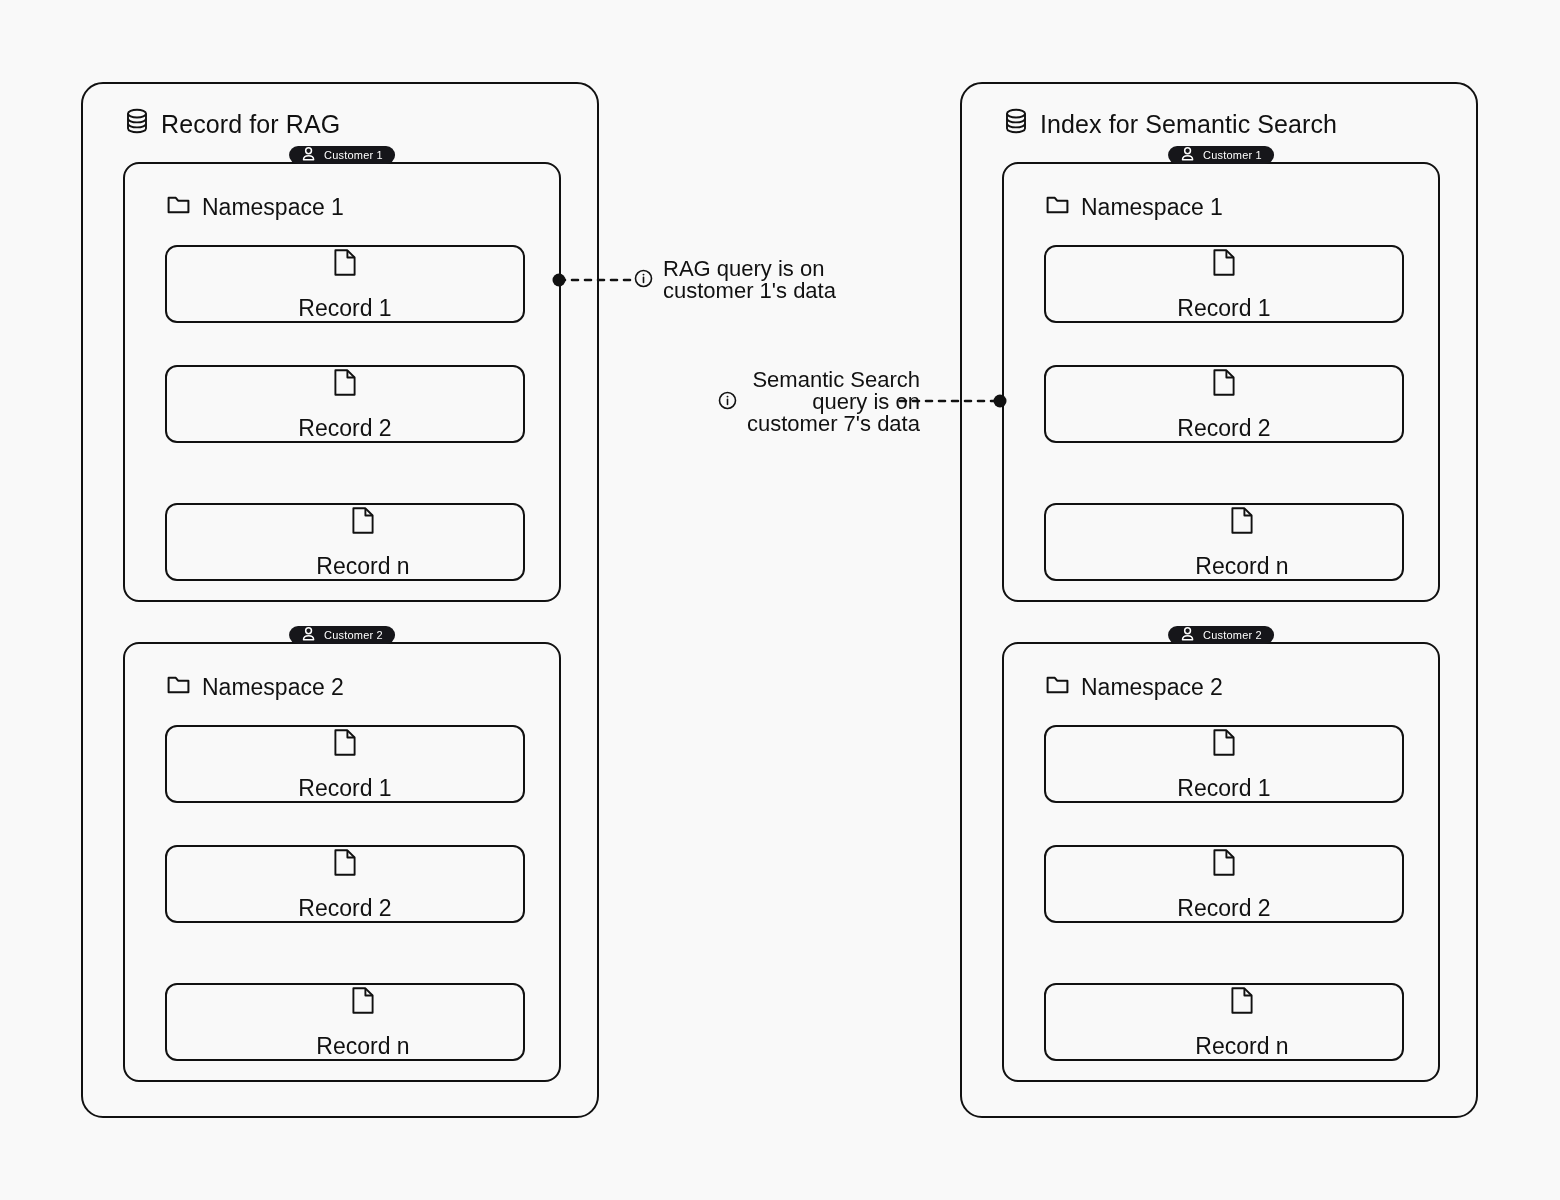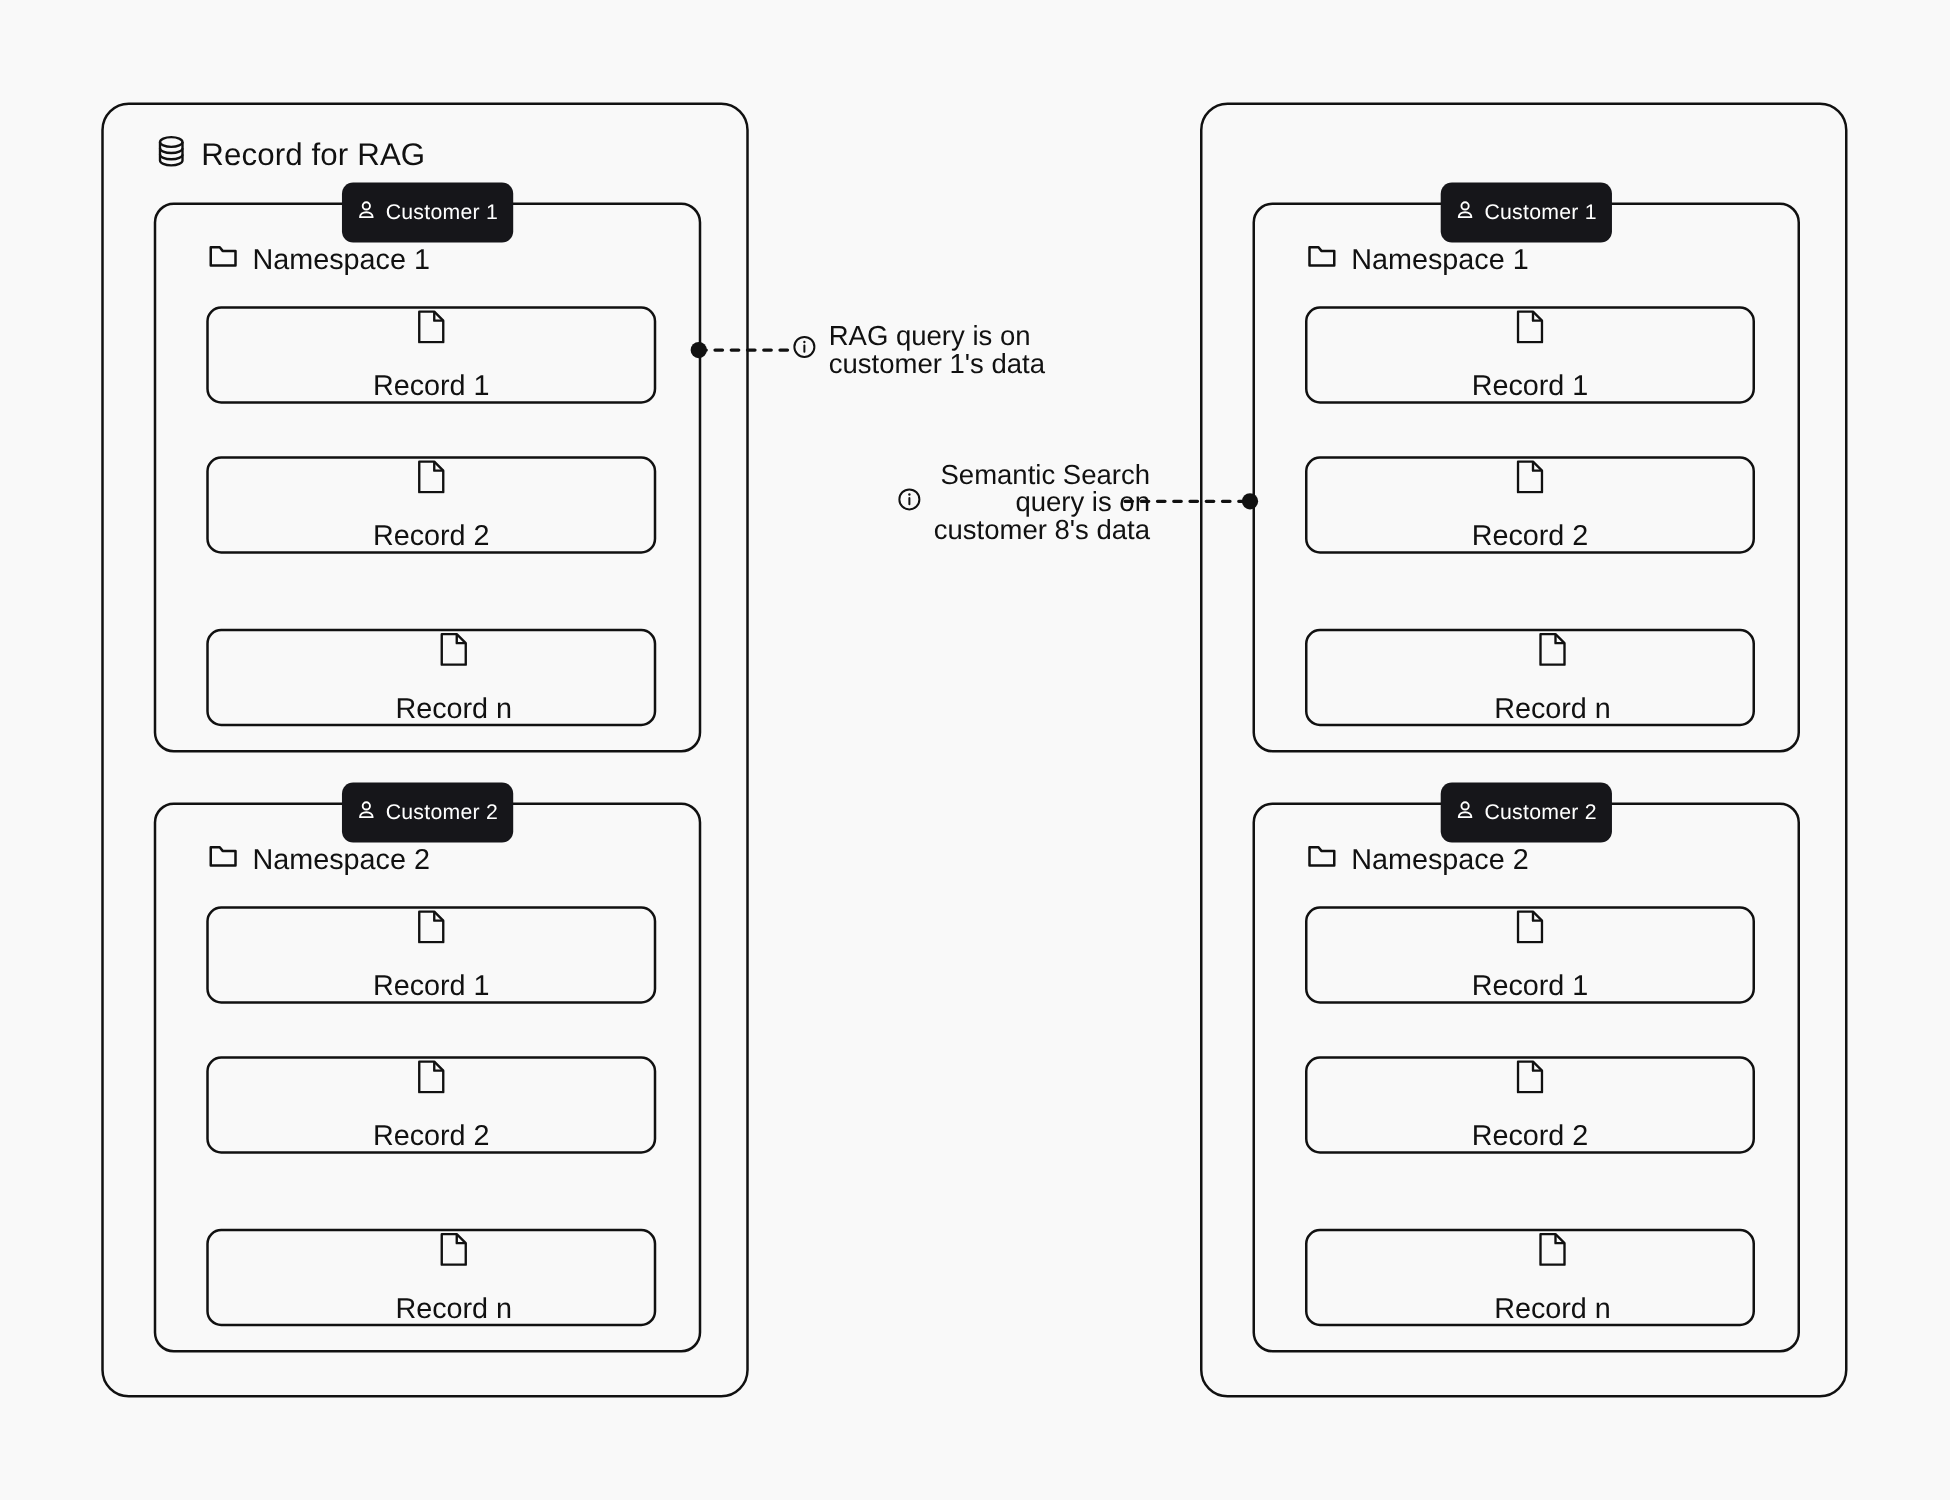--- a/index.html
+++ b/index.html
@@ -71,25 +71,25 @@
   
   .customer-badge {
     position: absolute;
     top: -18px;
     left: 50%;
     transform: translateX(-50%);
     background: #16161a;
     color: #ffffff;
     border-radius: 9px;
     height: 18px;
-    padding: 15px 12px;
+    padding: 0 12px;
     display: flex;
     align-items: center;
     gap: 8px;
-    font-size: 17px;
+    font-size: 11px;
     letter-spacing: 0.2px;
     white-space: nowrap;
     z-index: 5;
   }
 
   
   .record {
     position: absolute;
     left: 40px;
     width: 360px;
@@ -262,20 +262,31 @@
             <path d="M13.4 1.3v7.2h7.2"></path>
           </svg>
         </span>
         <span class="record-label">Record n</span>
       </div>
     </div>
   </div>
 
   <div class="index-panel" id="index-ss">
 
+    <div class="index-title">
+      <span class="icon">
+        <svg width="24" height="26" viewBox="0 0 24 26" fill="none" stroke="#111111" stroke-width="1.9">
+          <ellipse cx="12" cy="5.6" rx="9" ry="3.9"></ellipse>
+          <path d="M3 5.6v14.8c0 2.15 4.03 3.9 9 3.9s9-1.75 9-3.9V5.6"></path>
+          <path d="M3 10.5c0 2.15 4.03 3.9 9 3.9s9-1.75 9-3.9"></path>
+          <path d="M3 15.5c0 2.15 4.03 3.9 9 3.9s9-1.75 9-3.9"></path>
+        </svg>
+      </span>
+      <span class="title-text">Index for Semantic Search</span>
+    </div>
 
     <div class="ns-box ns-1">
       <div class="customer-badge">
         <span class="icon">
           <svg width="15" height="16" viewBox="0 0 16 17" fill="none" stroke="#ffffff" stroke-width="1.6" stroke-linecap="round" stroke-linejoin="round">
             <circle cx="8" cy="5" r="3.1"></circle>
             <path d="M2.6 14.6c0-2.6 2.4-4.2 5.4-4.2s5.4 1.6 5.4 4.2z"></path>
           </svg>
         </span>
         <span>Customer 1</span>
@@ -396,16 +407,16 @@
   <div class="annotation" id="annotation-ss">
     <span class="icon">
       <svg width="19" height="19" viewBox="0 0 19 19" fill="none" stroke="#111111" stroke-width="1.6">
         <circle cx="9.5" cy="9.5" r="8"></circle>
         <path d="M9.5 8.4v5" stroke-linecap="round"></path>
         <circle cx="9.5" cy="5.6" r="0.95" fill="#111111" stroke="none"></circle>
       </svg>
     </span>
     <span class="ann-text">Semantic Search
 query is on
-customer 8's data</span>
+customer 7's data</span>
   </div>
 
 </div>
 
 </body></html>

